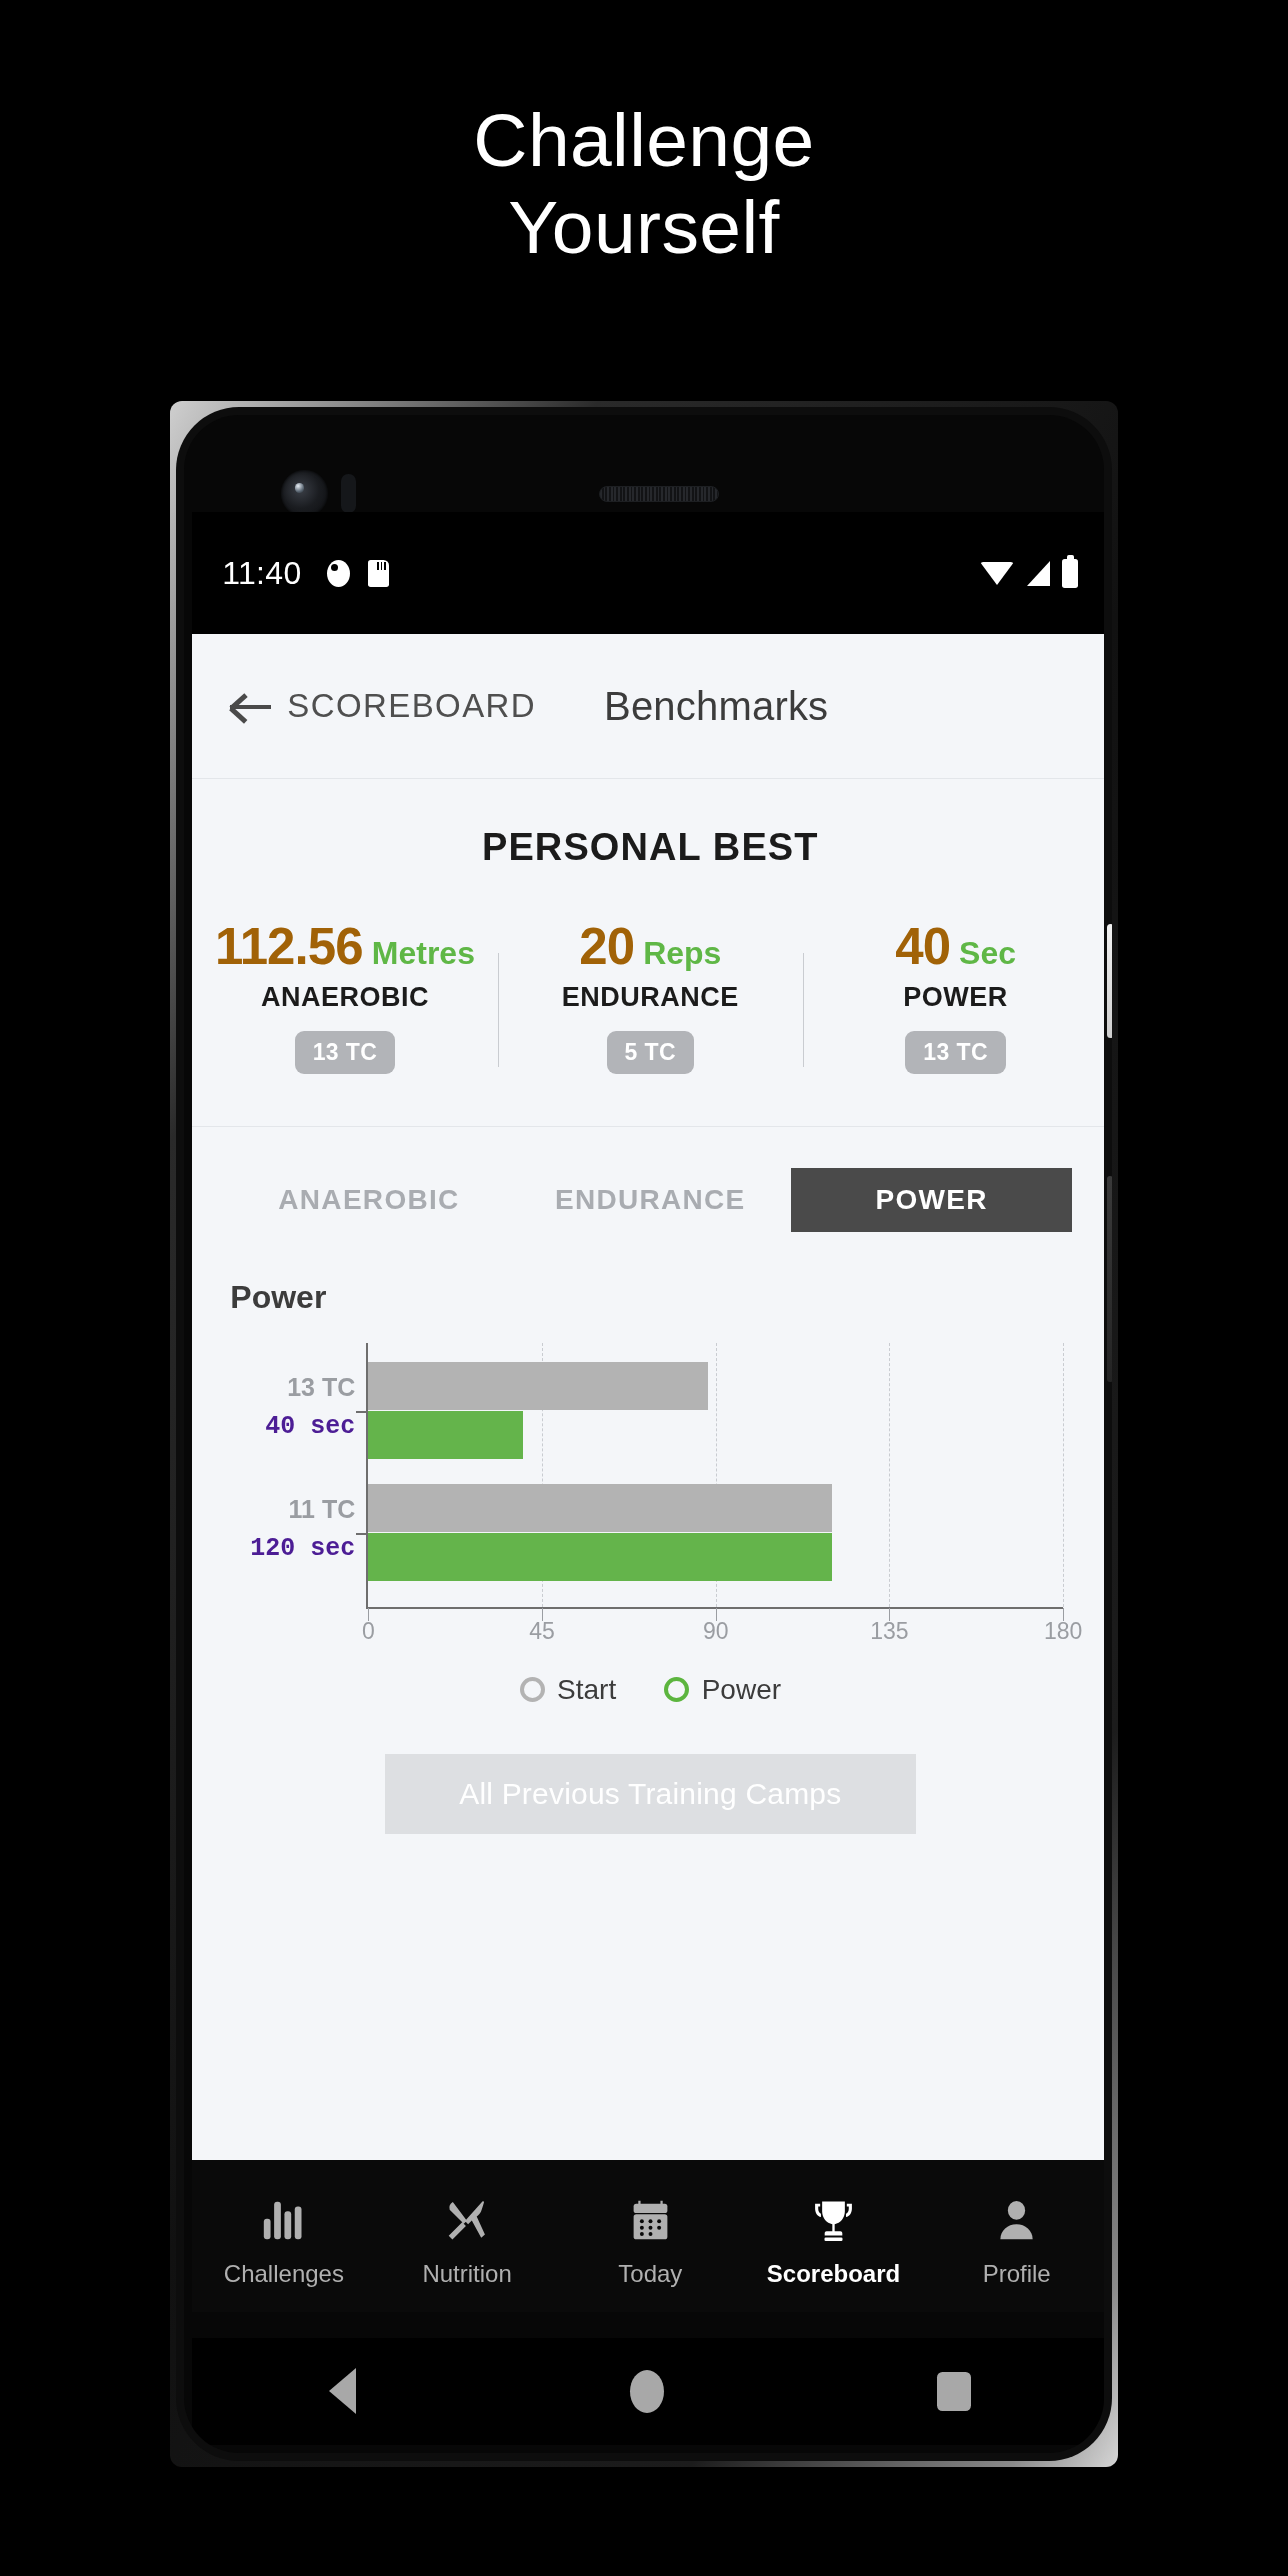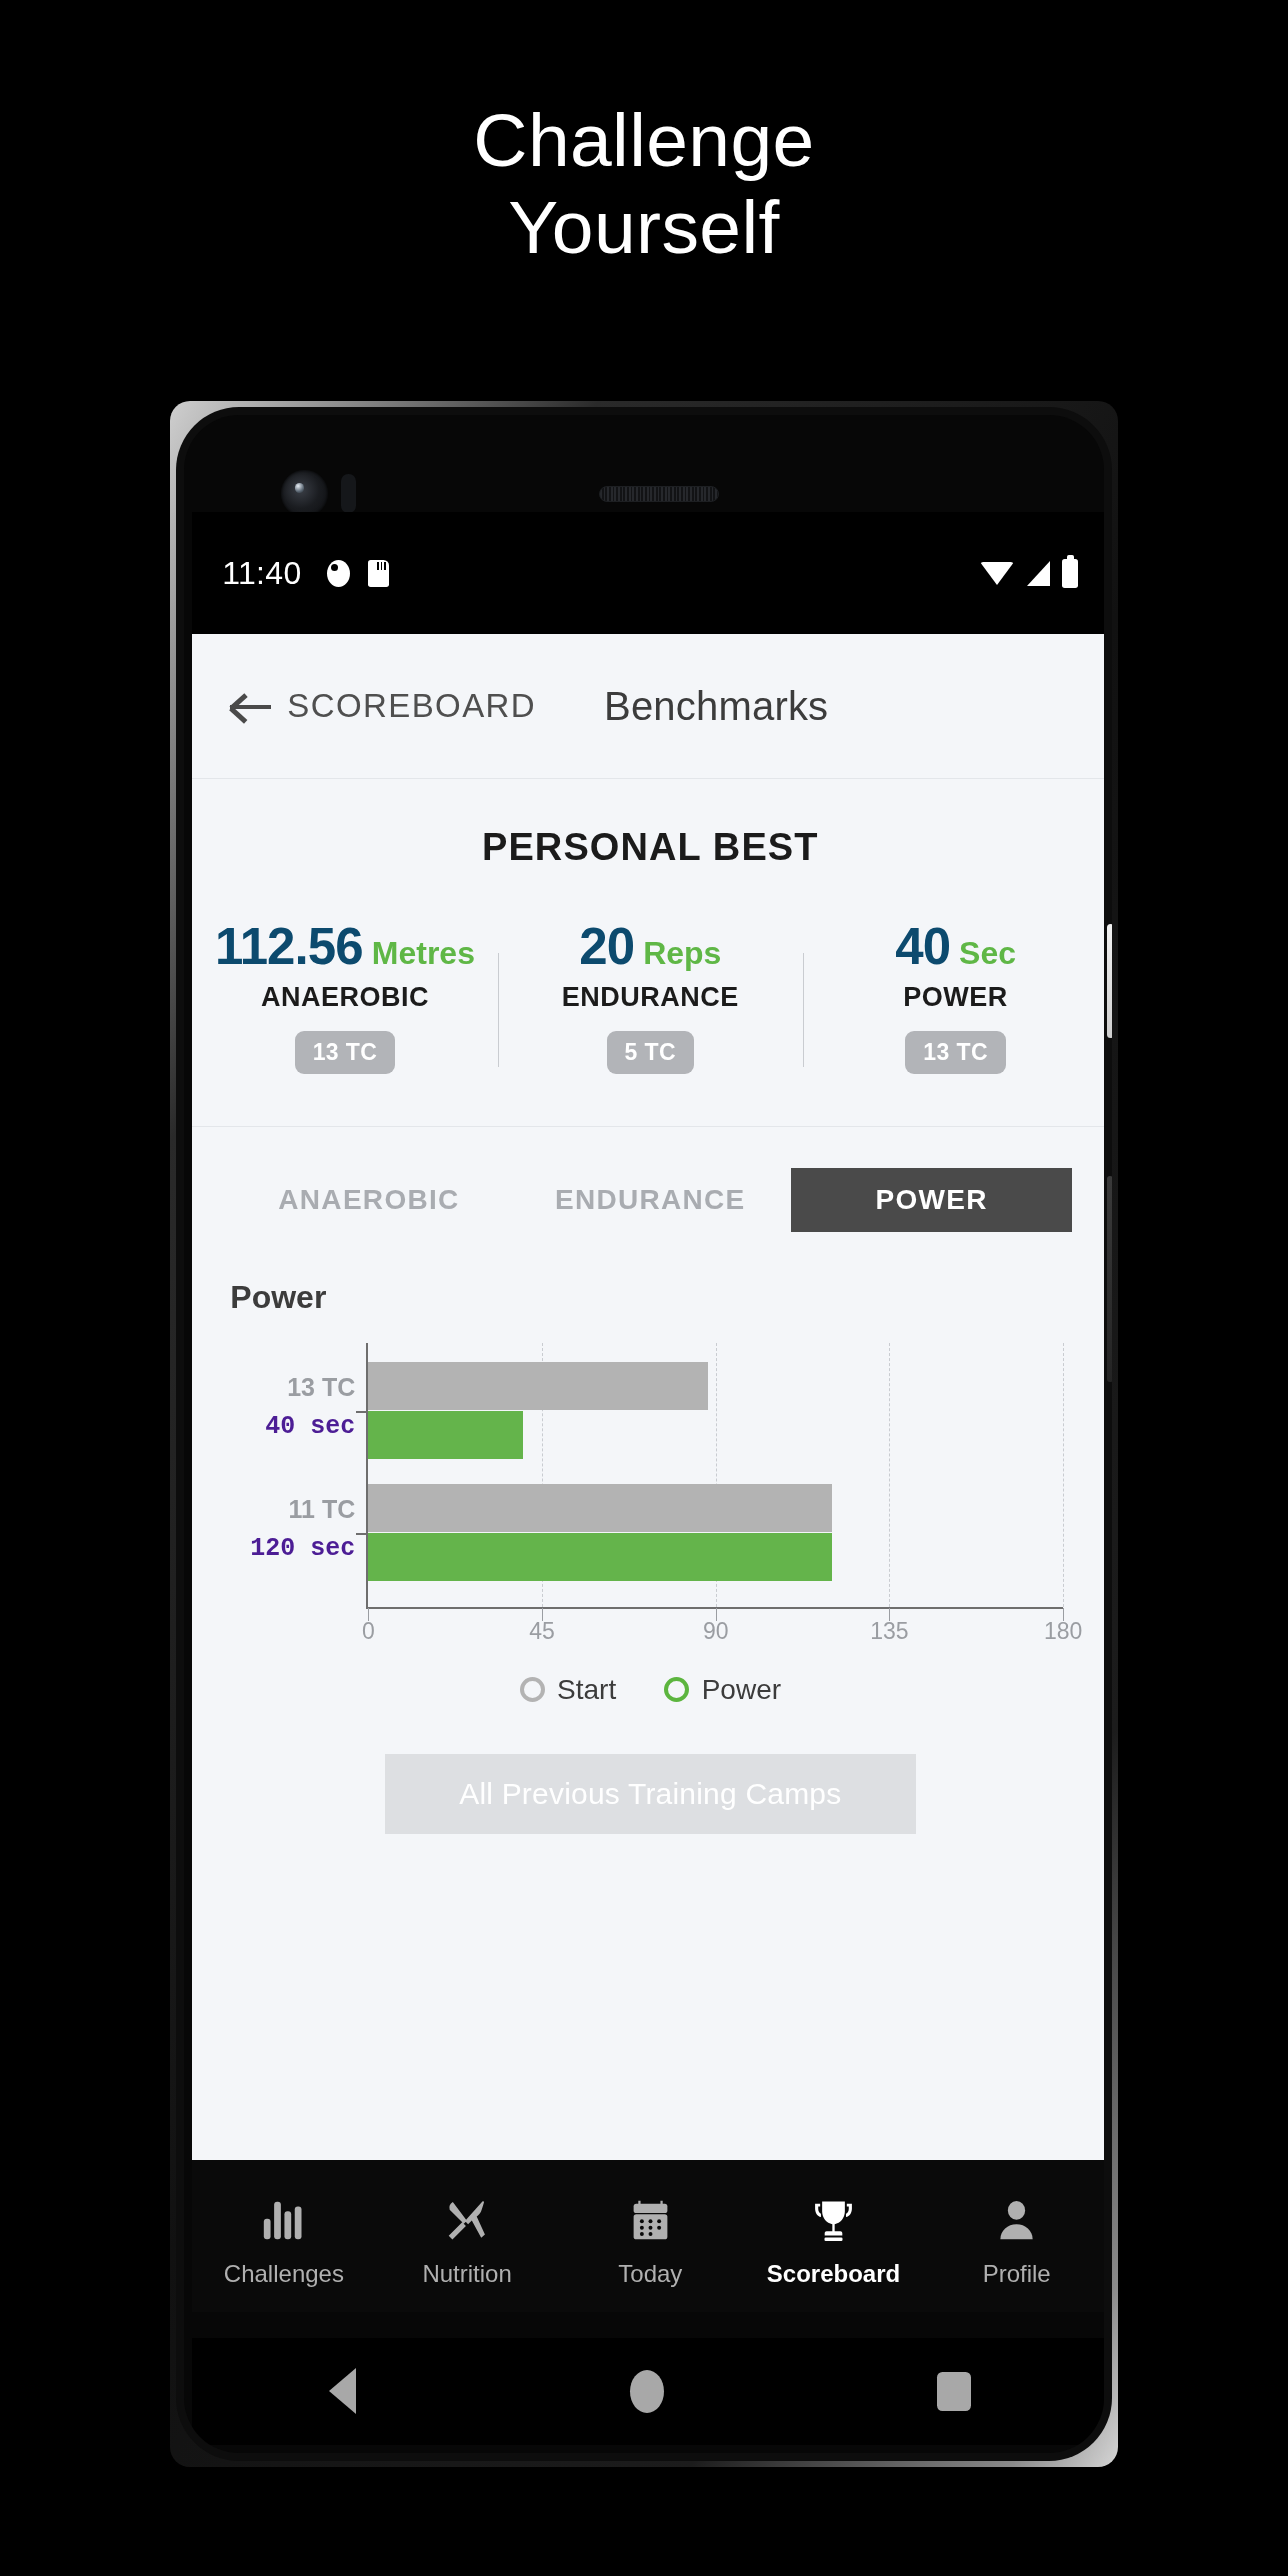--- a/index.html
+++ b/index.html
@@ -16,21 +16,21 @@
     text-align: center; color: #fff;
     font-size: 75px; font-weight: 300; line-height: 1.16;
     letter-spacing: 0.4px;
   }
   .headline span { display: block; }
 
   
   .phone-frame {
     position: absolute; left: 170px; top: 401px;
     width: 948px; height: 2066px;
-    border-radius: 20px;
+    border-radius: 12px;
     background: linear-gradient(120deg,#cfcfcf 0%,#8d8d8d 8%,#2a2a2a 20%,#111 50%,#1c1c1c 80%,#8a8a8a 95%,#d6d6d6 100%);
     padding: 6.3px;
   }
   .phone-body {
     position: relative; width: 100%; height: 100%;
     border-radius: 63px; background: #0d0d0d;
     overflow: hidden;
   }
   .phone-inner {
     position: absolute; inset: 8px;
@@ -110,21 +110,21 @@
 
   
   .pb-section { background:#f4f6f9; padding: 47px 0 52px; border-bottom: 0.9px solid #e3e6ea; }
   .pb-title { text-align:center; font-size: 38px; font-weight:700; color:#1b1b1b; letter-spacing:1.1px; }
   .pb-row { display:flex; margin-top: 48px; }
   .pb-cell { flex:1; text-align:center; position:relative; }
   .pb-cell + .pb-cell:before {
     content:""; position:absolute; left:0; top:36px; width:0.9px; height:114px; background:#c9ccd1;
   }
   .pb-value-line { display:flex; align-items:baseline; justify-content:center; gap:9px; }
-  .pb-value { font-size: 51px; font-weight:700; color:#0c4a6e; letter-spacing:-0.9px; }
+  .pb-value { font-size: 51px; font-weight:700; color:#a16207; letter-spacing:-0.9px; }
   .pb-unit { font-size: 32px; font-weight:700; color:#5fb746; }
   .pb-cat { margin-top: 5.4px; font-size: 27px; font-weight:700; color:#1b1b1b; letter-spacing:0.5px; }
   .pb-badge {
     display:inline-block; margin-top: 18px; background:#b2b4b8; color:#fff;
     font-size: 23px; font-weight:700; padding: 8px 18px; border-radius: 9px; letter-spacing:0.4px;
   }
 
   
   .tabs { display:flex; align-items:stretch; padding: 41px 36px 0; gap: 0; }
   .tab {

